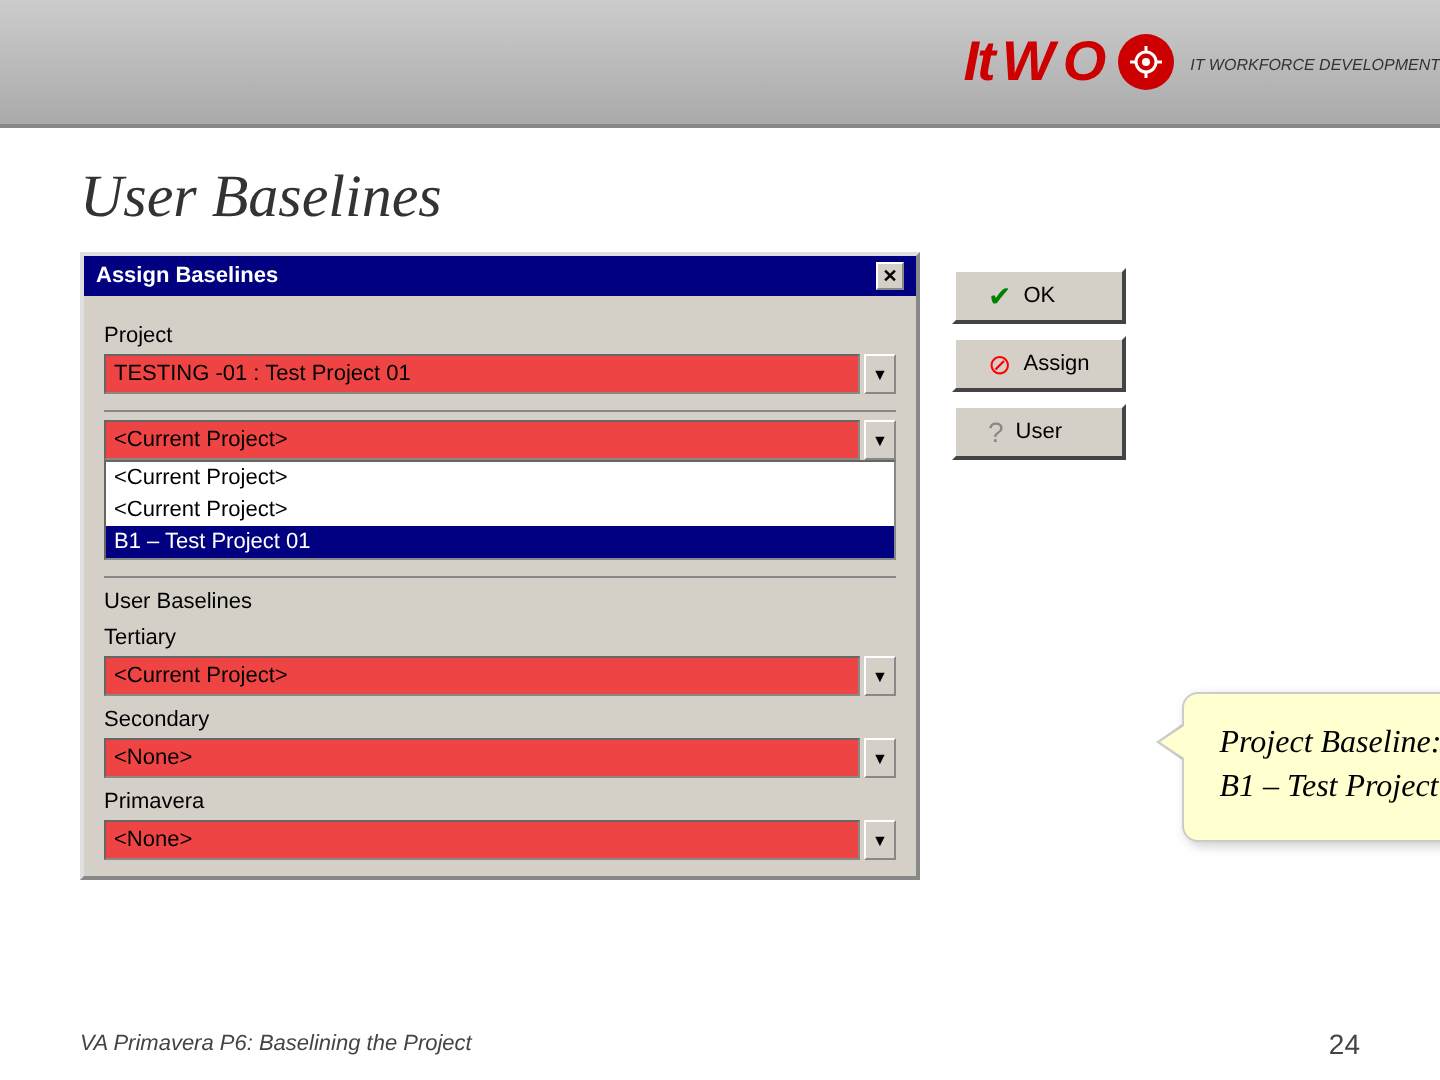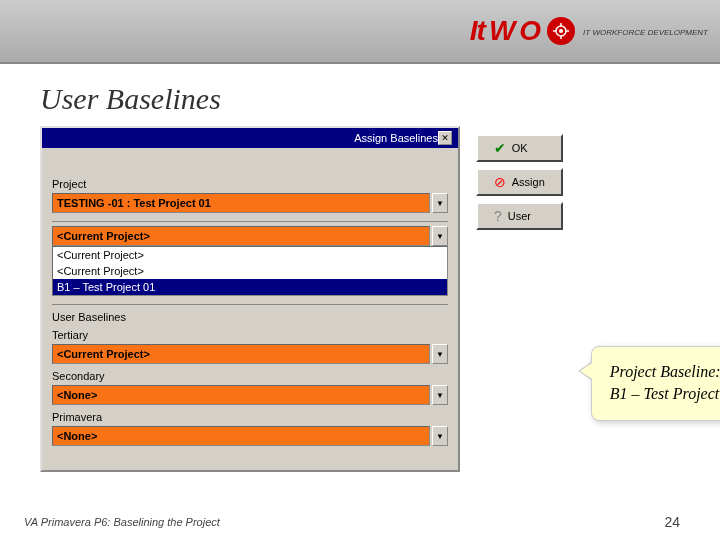--- a/index.html
+++ b/index.html
@@ -13,21 +13,20 @@
     }
 
     
     .header-bar {
       width: 100%;
       height: 64px;
       background: linear-gradient(180deg, #cccccc 0%, #aaaaaa 100%);
       display: flex;
       align-items: center;
       justify-content: flex-end;
-      padding-right: 12px;
       border-bottom: 2px solid #888;
     }
 
     .logo-area {
       display: flex;
       align-items: center;
       gap: 4px;
     }
 
     .logo-text {
@@ -89,68 +88,67 @@
       border-top: 2px solid #dfdfdf;
       border-left: 2px solid #dfdfdf;
       position: relative;
     }
 
     .dialog-titlebar {
       background: #000080;
       color: white;
       padding: 3px 6px;
       font-size: 11px;
-      font-weight: normal;
-      display: flex;
-      justify-content: flex-end;
+      font-weight: bold;
+      display: flex;
+      justify-content: space-between;
       align-items: center;
     }
 
     .dialog-close-btn {
       background: #d4d0c8;
       border: 1px solid #888;
       border-top: 1px solid #fff;
       border-left: 1px solid #fff;
       width: 14px;
       height: 14px;
       font-size: 9px;
       display: flex;
       align-items: center;
       justify-content: center;
       cursor: pointer;
       color: #000;
     }
 
     .dialog-body {
-      padding: 24px 10px;
+      padding: 8px 10px;
     }
 
     .field-label {
       font-size: 11px;
       color: #000;
       margin-bottom: 3px;
       margin-top: 6px;
     }
 
     .field-row {
       display: flex;
       align-items: center;
       gap: 2px;
     }
 
     .text-input {
       flex: 1;
-      background: #f97316;
+      background: #ef4444;
       border: 1px solid #888;
       border-top: 1px solid #666;
       border-left: 1px solid #666;
       padding: 2px 4px;
       font-size: 11px;
       height: 20px;
-      font-weight: bold;
     }
 
     .dropdown-btn {
       width: 16px;
       height: 20px;
       background: #d4d0c8;
       border: 1px solid #888;
       border-top: 1px solid #fff;
       border-left: 1px solid #fff;
       display: flex;
@@ -255,21 +253,21 @@
       border-top: 9px solid transparent;
       border-bottom: 9px solid transparent;
       border-right: 13px solid #ccc;
       z-index: -1;
     }
 
     
     .footer {
       position: absolute;
       bottom: 10px;
-      left: 24px;
+      left: 40px;
       right: 40px;
       display: flex;
       justify-content: space-between;
       align-items: center;
     }
 
     .footer-text {
       font-size: 11px;
       color: #444;
       font-style: italic;

